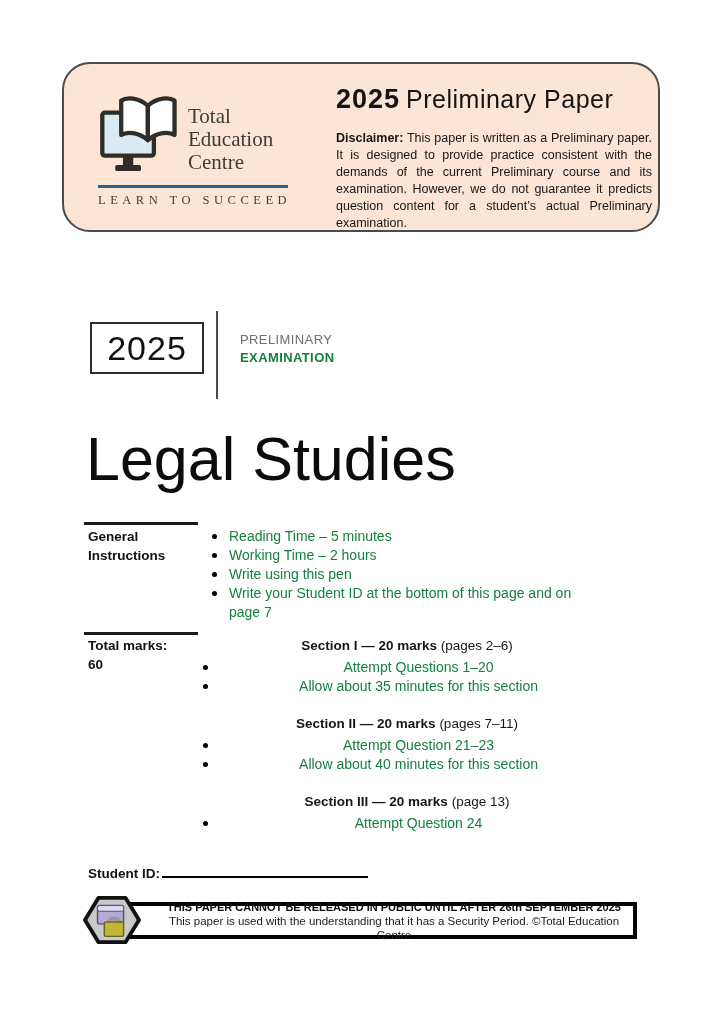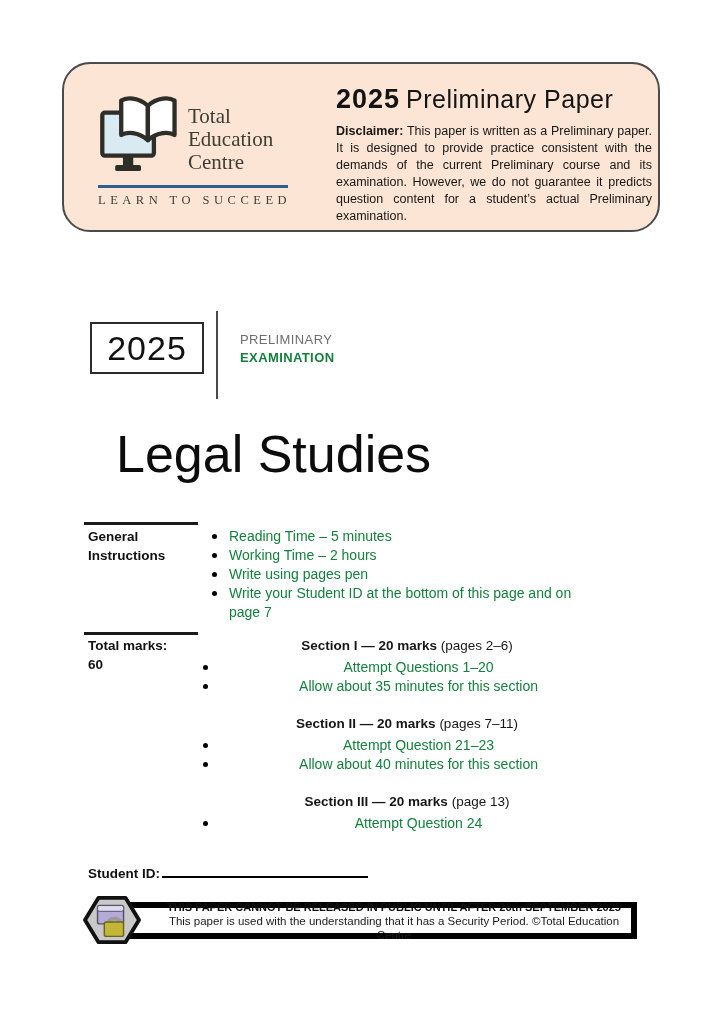--- a/index.html
+++ b/index.html
@@ -56,21 +56,21 @@
     white-space: nowrap;
   }
   .banner-right {
     position: absolute;
     left: 272px; top: 20px;
     width: 316px;
   }
   .banner-title { font-size: 25px; white-space: nowrap; color: #141414; letter-spacing: 0.5px; }
   .banner-title .year { font-weight: bold; font-size: 27px; letter-spacing: 1px; margin-right: 6px; }
   .disclaimer {
-    margin-top: 8px;
+    margin-top: 15px;
     font-size: 12.5px;
     line-height: 17px;
     text-align: justify;
     color: #161616;
   }
   .disclaimer .dlabel { font-weight: bold; }
 
   
   #year-box {
     position: absolute;
@@ -95,23 +95,22 @@
     line-height: 17.5px;
     letter-spacing: 0.4px;
   }
   #exam-type .t1 { color: #6e6e6e; }
   #exam-type .t2 { color: #15803d; font-weight: bold; }
 
   
   #subject-title {
     position: absolute;
     left: 86px; top: 424px;
-    font-size: 52px;
+    font-size: 61px;
     color: #0c0c0c;
-    margin-left: 30px;
   }
 
   
   .rule {
     position: absolute;
     left: 84px;
     width: 114px; height: 2.5px;
     background: #1a1a1a;
   }
   #rule-gi { top: 522px; }
@@ -179,21 +178,21 @@
     height: 14px;
     border-bottom: 2px solid #000;
     margin-left: 2px;
   }
 
   
   #security-box {
     position: absolute;
     left: 97px; top: 902px;
     width: 540px; height: 37px;
-    border: 6px solid #000000;
+    border: 4px solid #000000;
     background: #fff;
     display: flex;
     flex-direction: column;
     justify-content: center;
     padding-left: 54px;
     text-align: center;
   }
   #security-box .sec1 { font-size: 11px; font-weight: bold; line-height: 14px; color: #0f0f0f; }
   #security-box .sec2 { font-size: 11.5px; line-height: 14px; color: #1a1a1a; }
   #security-icon {
@@ -254,21 +253,21 @@
   <div id="subject-title">Legal Studies</div>
 
   <div class="rule" id="rule-gi"></div>
   <div class="row-label" id="gi-label">
     <div>General</div>
     <div>Instructions</div>
   </div>
   <ul class="bullets" id="gi-list">
     <li>Reading Time – 5 minutes</li>
     <li>Working Time – 2 hours</li>
-    <li>Write using pages pen</li>
+    <li>Write using this pen</li>
     <li>Write your Student ID at the bottom of this page and on page 7</li>
   </ul>
 
   <div class="rule" id="rule-tm"></div>
   <div class="row-label" id="tm-label">
     <div>Total marks:</div>
     <div>60</div>
   </div>
 
   <div id="sections">

